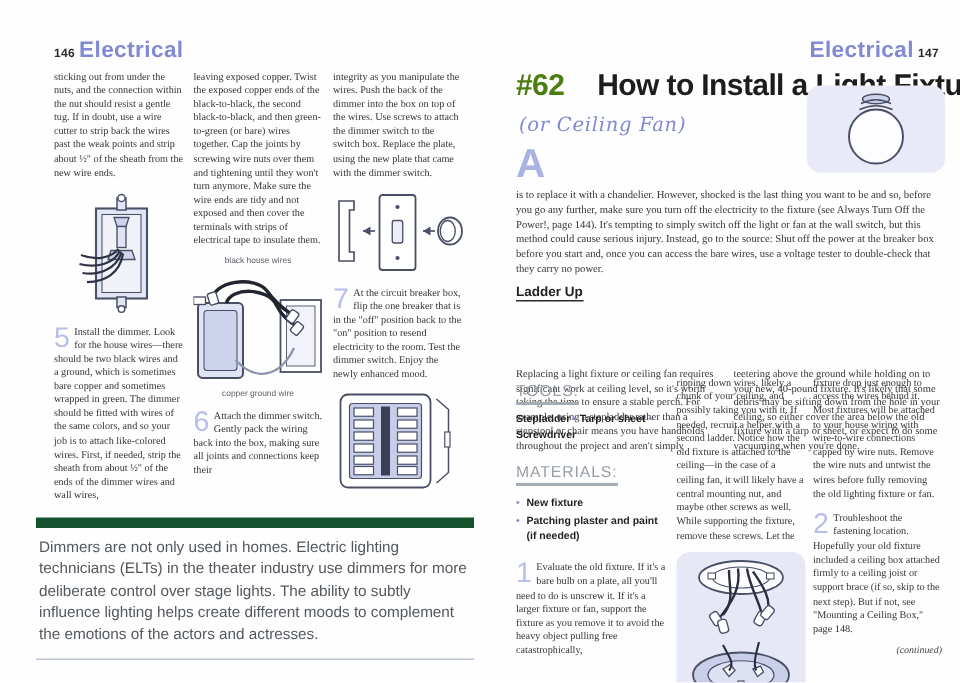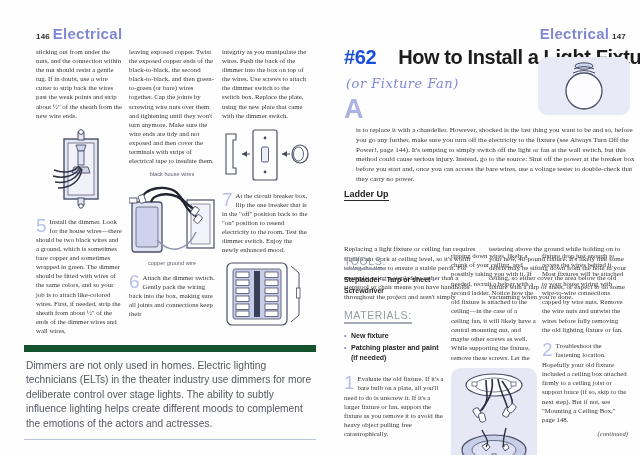--- a/index.html
+++ b/index.html
@@ -25,30 +25,30 @@
            border-top:7px solid #14532d;border-bottom:1px solid #bcc4d8;
            padding:7px 2px 8px 2px;
            font-family:"Liberation Sans",sans-serif;font-size:10.2px;line-height:1.42;
            color:#53585f;}
   
   .page-right{position:absolute;left:344px;top:0;width:286px;}
   .pr-header{position:absolute;top:25px;right:4px;text-align:right;}
   .pr-title{position:absolute;top:46px;left:0;width:286px;
             font-family:"Liberation Sans",sans-serif;font-weight:bold;font-size:20px;
             letter-spacing:-.4px;color:#1d1d1d;white-space:nowrap;}
-  .pr-title .num{color:#1d4ed8;margin-right:22px;}
+  .pr-title .num{color:#4d7c0f;margin-right:22px;}
   .pr-subtitle{position:absolute;top:76px;left:2px;font-family:"DejaVu Serif",serif;
                font-style:italic;font-size:13px;color:#8089d2;letter-spacing:.5px;}
   .bulb-box{position:absolute;top:57px;right:0;width:92px;height:58px;
             background:#e9eaf7;border-radius:9px;}
   .intro1{position:absolute;top:97px;left:0;width:194px;}
   .intro1 p,.intro2 p{font-size:7.1px;line-height:1.38;}
   .dropcap{float:left;font-family:"Liberation Sans",sans-serif;font-weight:bold;
            font-size:27px;line-height:.82;color:#aab3e2;margin:1px 3px 0 0;}
-  .intro2{position:absolute;top:126px;left:12px;width:284px;}
+  .intro2{position:absolute;top:126px;left:0;width:284px;}
   .sec-head{position:absolute;top:189px;left:0;font-family:"Liberation Sans",sans-serif;
             font-weight:bold;font-size:9px;color:#222;border-bottom:1.4px solid #2a2a2a;
             padding-bottom:1px;text-align:right;}
   .ladder-cols{position:absolute;top:205px;left:0;width:284px;display:flex;gap:7px;}
   .ladder-cols .lcol{width:138px;margin-top:40px;}
   .ladder-cols p{font-size:7px;line-height:1.36;}
   .three-cols{position:absolute;top:251px;left:0;width:284px;display:flex;gap:5px;}
   .tcol-l{width:102px;}
   .tcol-m{width:86px;}
   .tcol-r{width:86px;}
@@ -176,21 +176,21 @@
   <div class="page-right">
 
     <div class="pr-header pg-head">
       <span class="pg-sec">Electrical</span>
       <span class="pg-num">147</span>
     </div>
 
     <div class="pr-title">
       <span class="num">#62</span><span>How to Install a Light Fixture</span>
     </div>
-    <div class="pr-subtitle">(or Fixture Fan)</div>
+    <div class="pr-subtitle">(or Ceiling Fan)</div>
 
     <div class="bulb-box">
       <svg width="92" height="58" viewBox="0 0 92 58">
         <ellipse cx="46" cy="9" rx="9" ry="3.2" fill="#cdd3ec" stroke="#4a4f66" stroke-width="1"></ellipse>
         <path d="M36 12 q10 -5 20 0" fill="none" stroke="#4a4f66" stroke-width="1"></path>
         <path d="M35 16 q11 -5 22 0" fill="none" stroke="#4a4f66" stroke-width="1"></path>
         <circle cx="46" cy="34" r="18" fill="#fdfdff" stroke="#4a4f66" stroke-width="1.3"></circle>
       </svg>
     </div>
 

